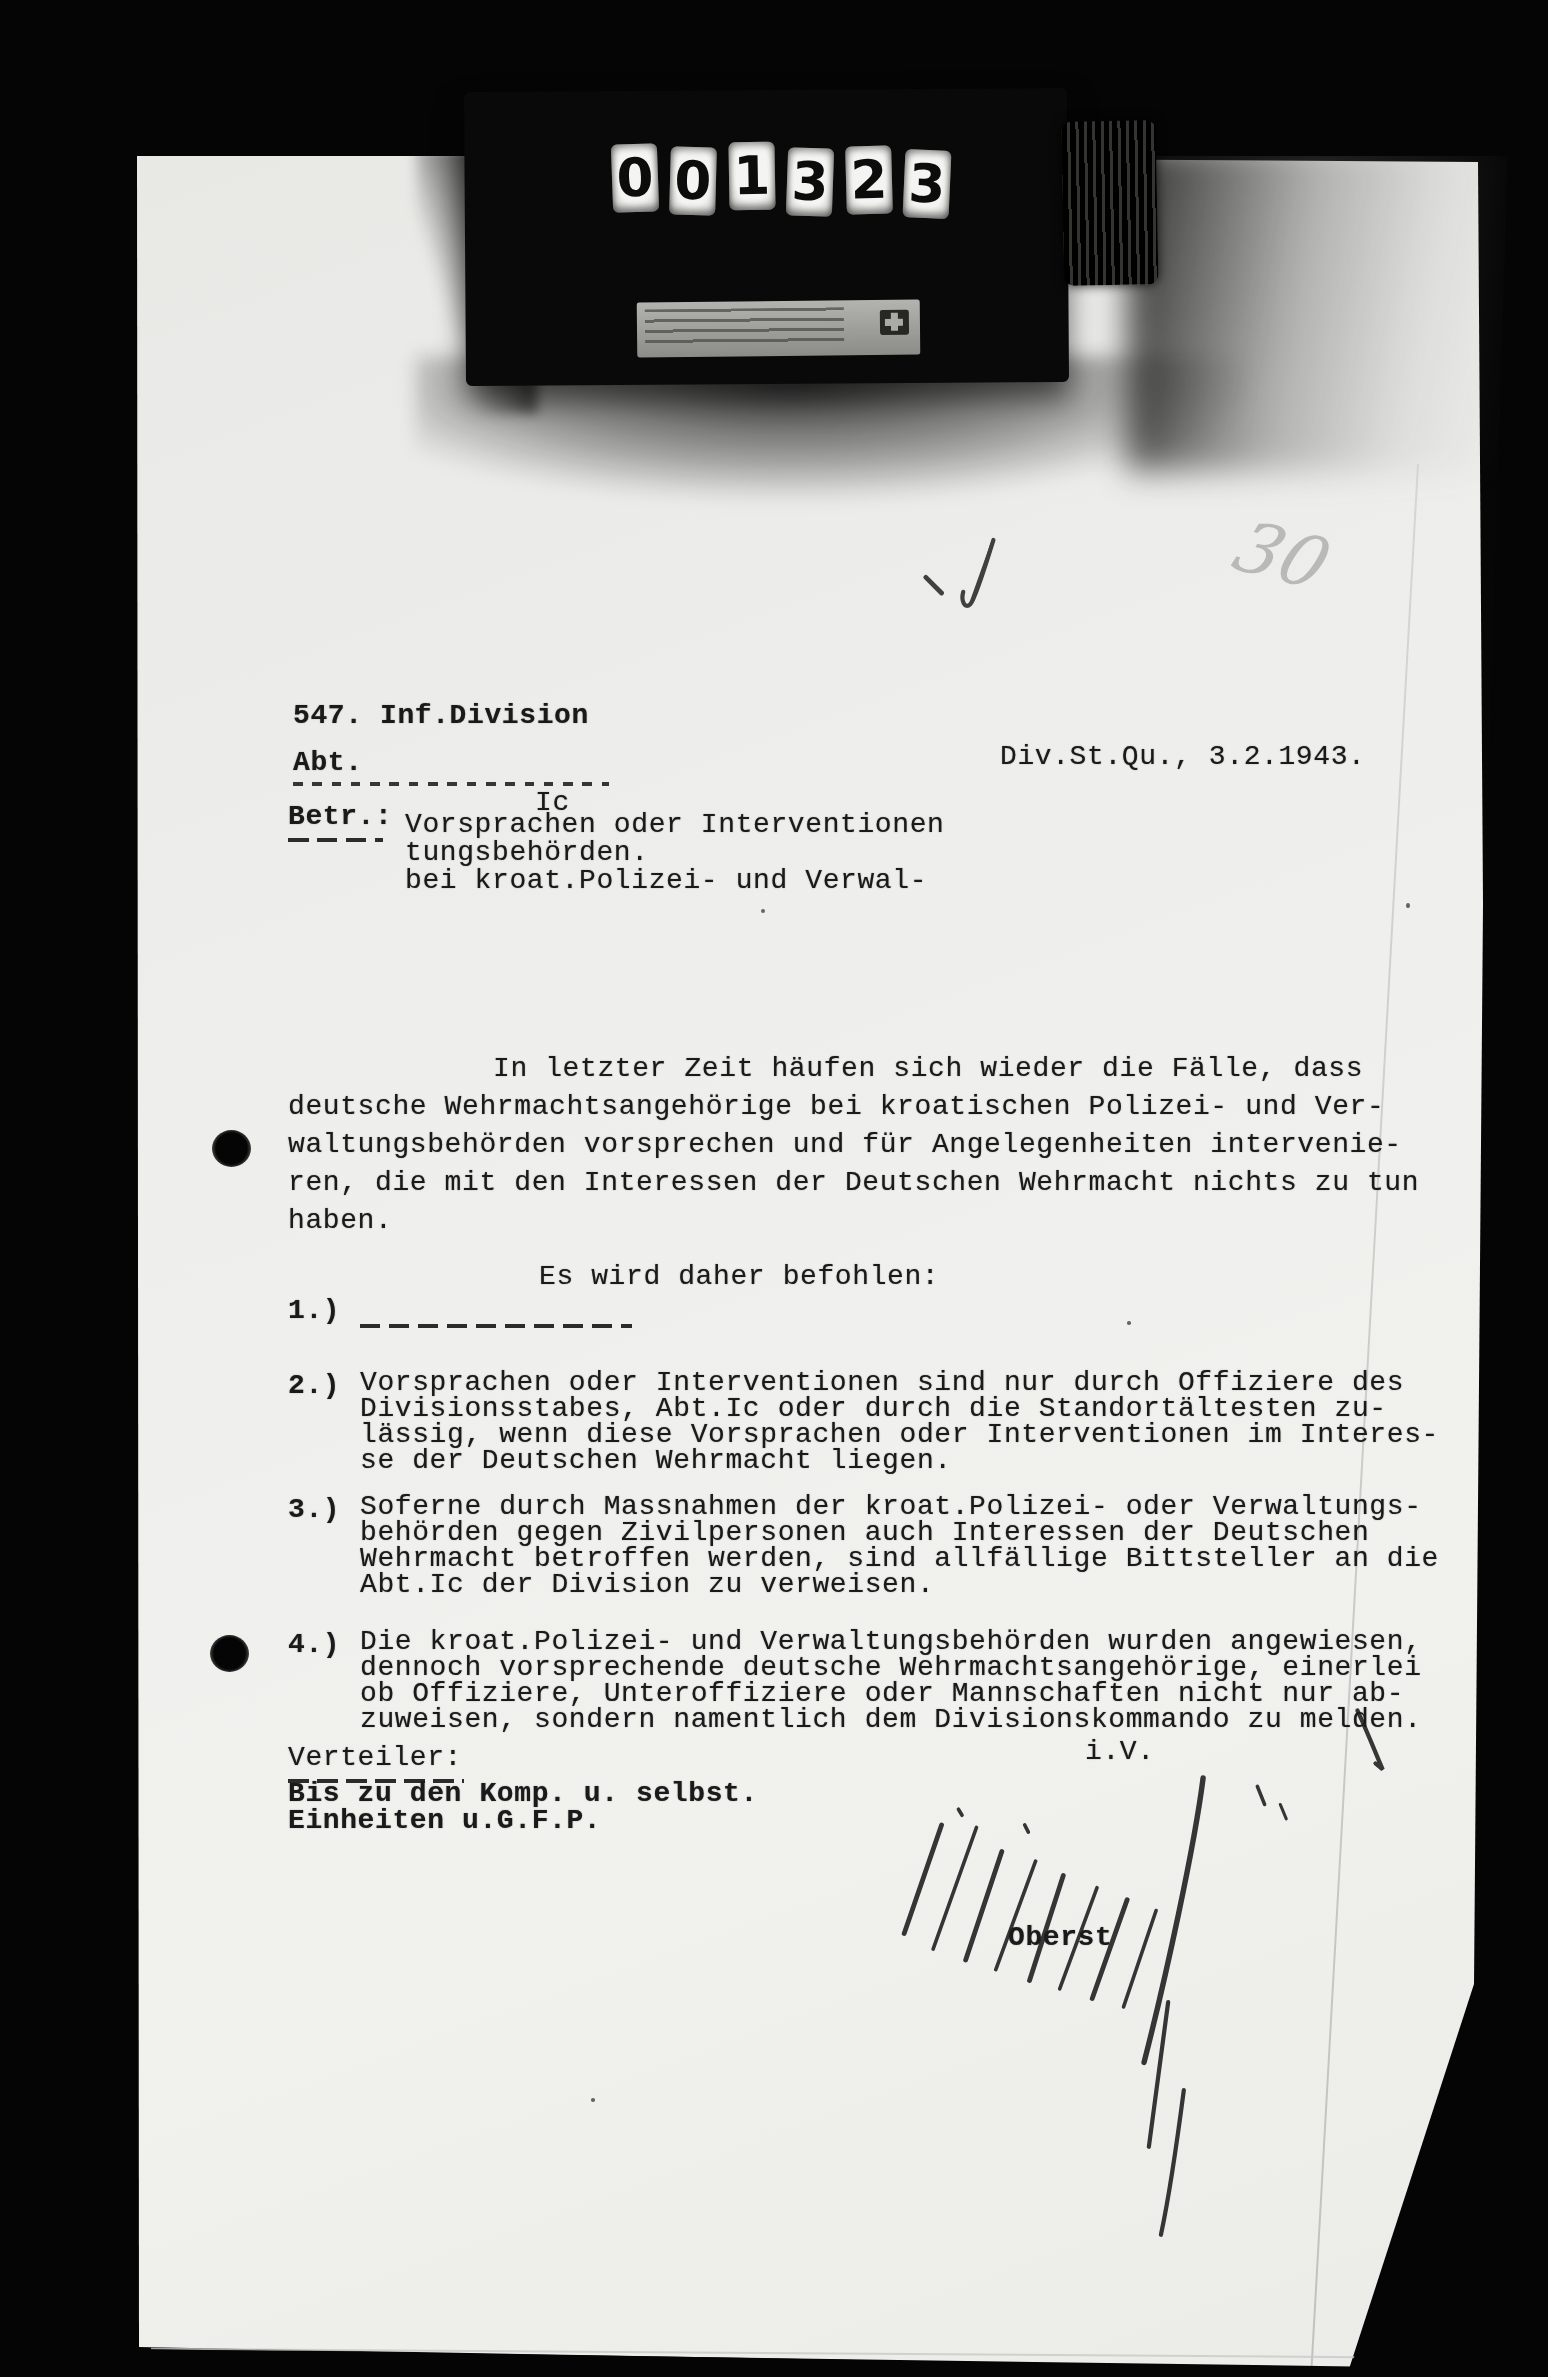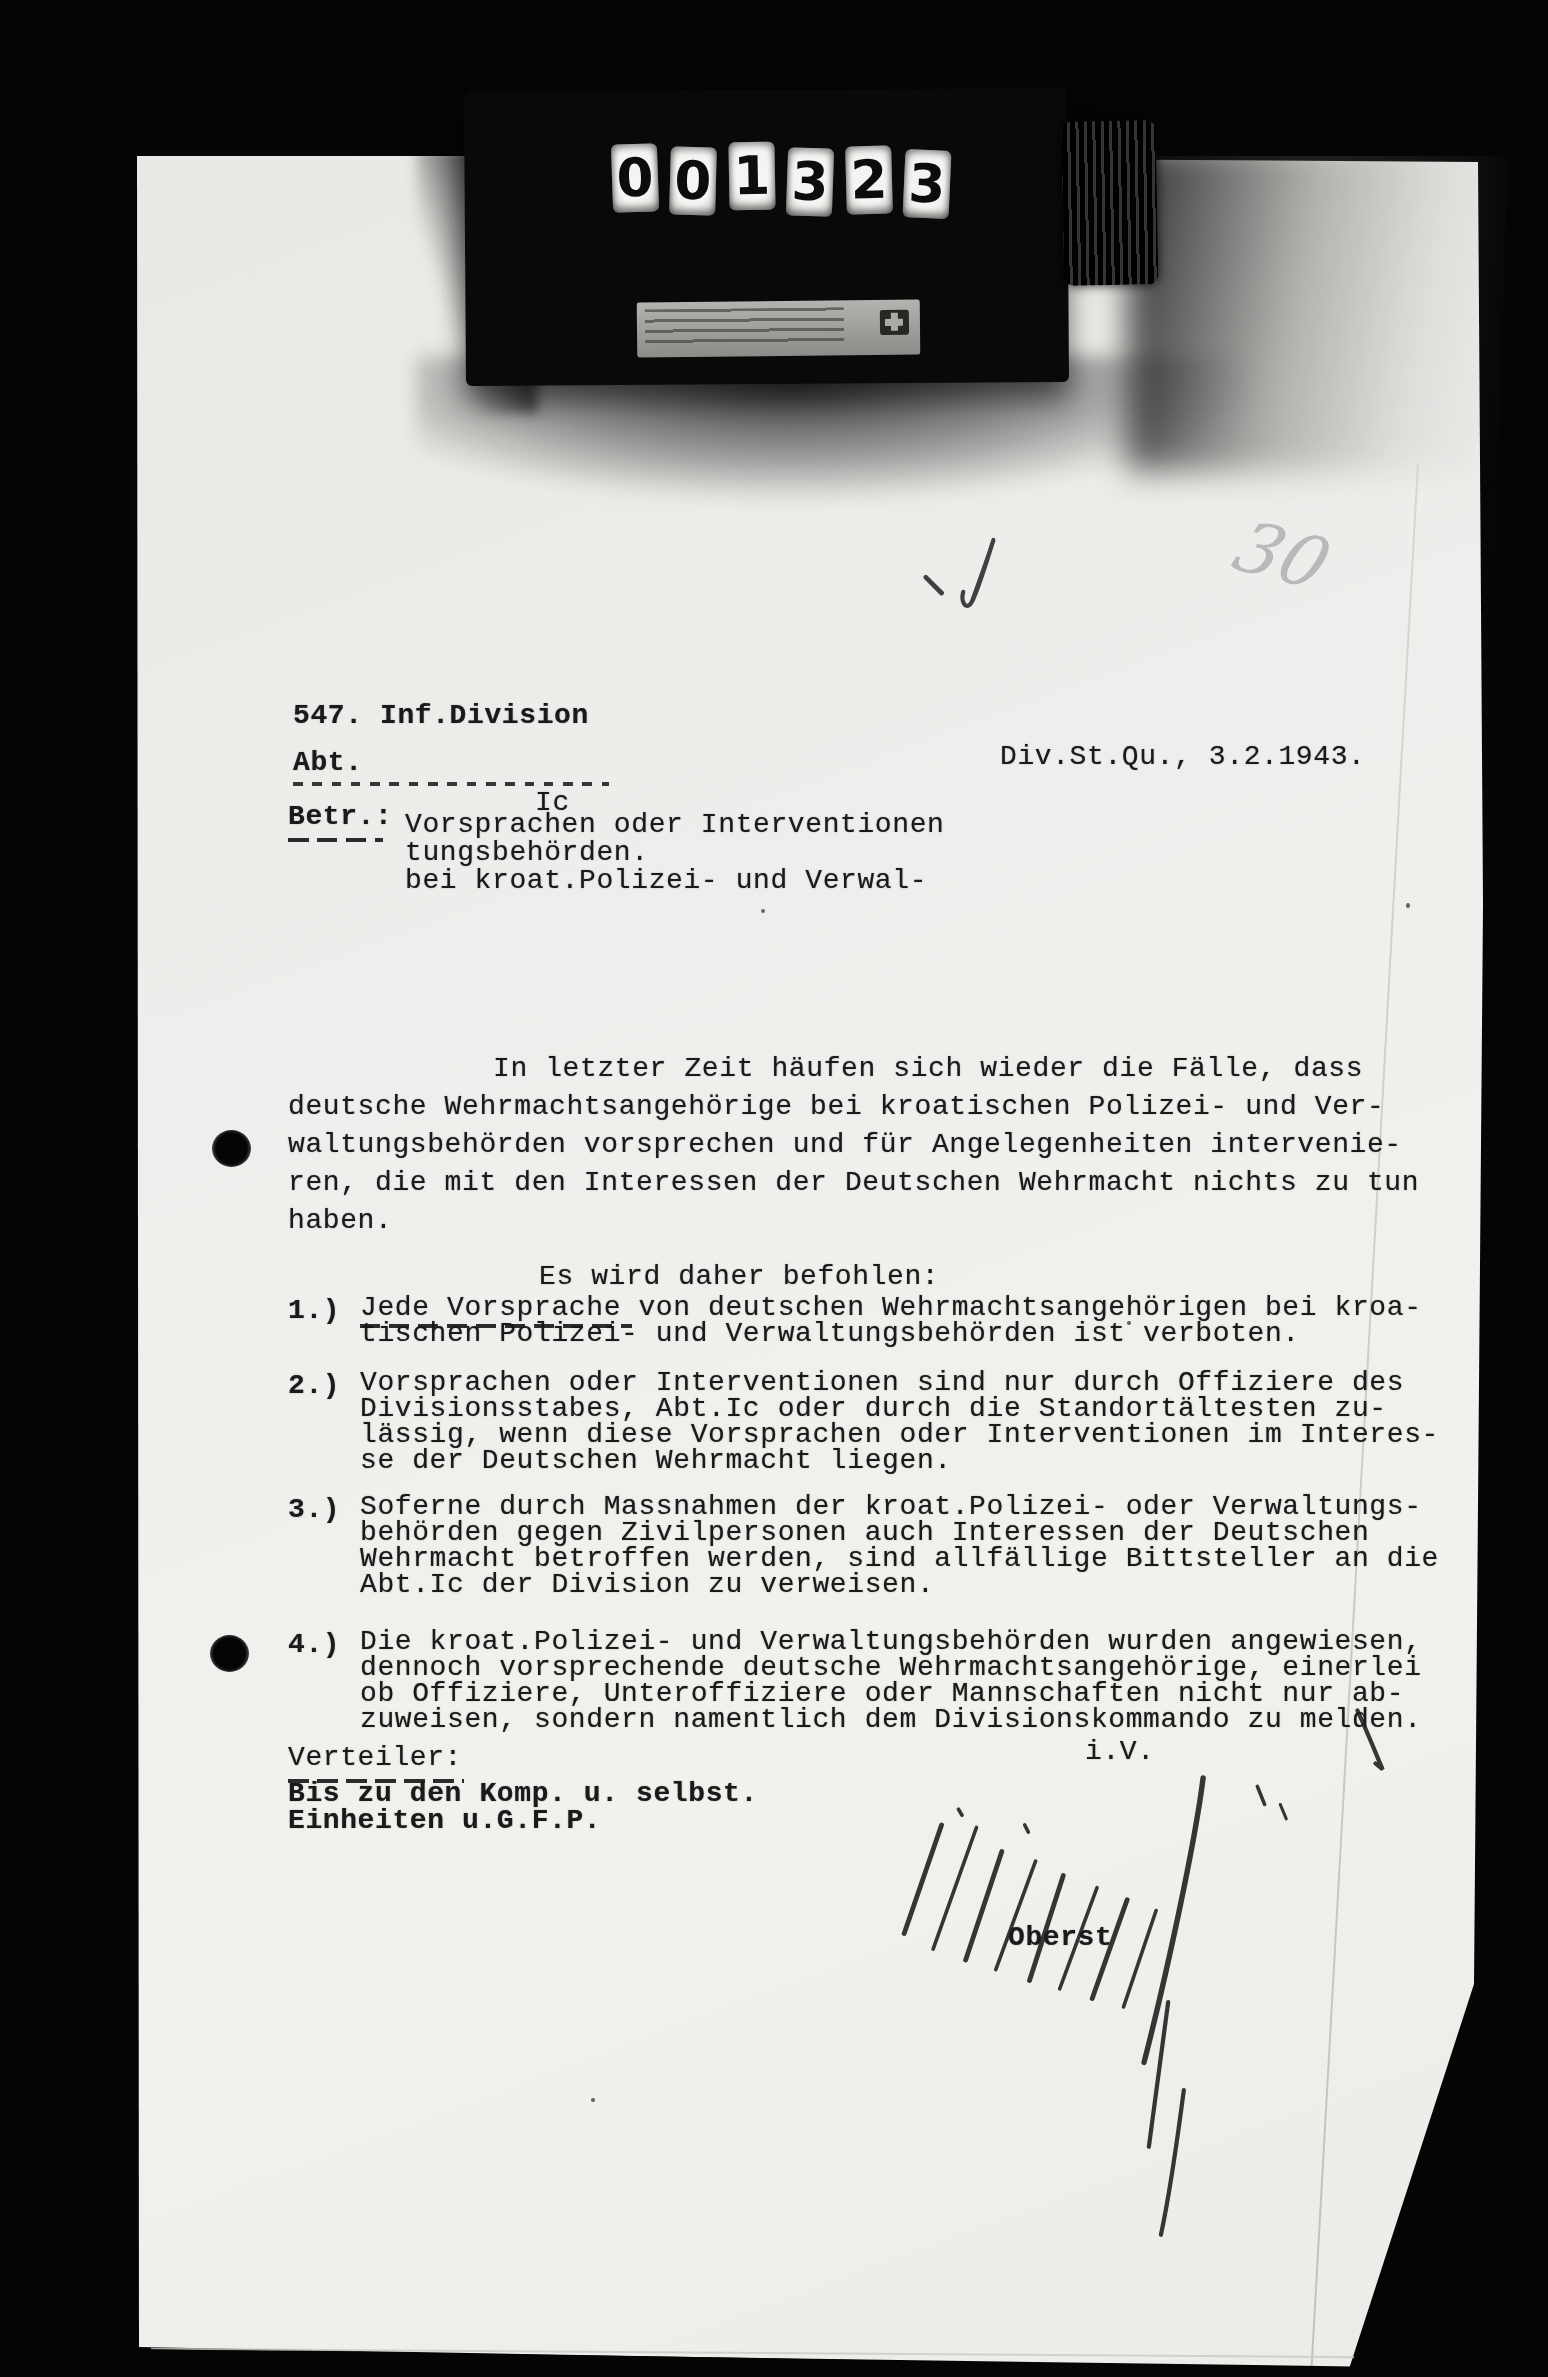--- a/index.html
+++ b/index.html
@@ -156,21 +156,20 @@
 
   <div class="tw bold" style="left:288px; top:801px;">Betr.:</div>
   <div class="dashline" style="left:288px; top:838px; width:95px;"></div>
   <div class="tw lines46" style="left:405px; top:801px;"><div>Vorsprachen oder Interventionen</div><div>tungsbehörden.</div><div>bei kroat.Polizei- und Verwal-</div></div>
 
   <div class="tw intro" style="left:288px; top:1050px;"><div>In letzter Zeit häufen sich wieder die Fälle, dass</div><div>deutsche Wehrmachtsangehörige bei kroatischen Polizei- und Ver-</div><div>waltungsbehörden vorsprechen und für Angelegenheiten intervenie-</div><div>ren, die mit den Interessen der Deutschen Wehrmacht nichts zu tun</div><div>haben.</div></div>
 
   <div class="tw" style="left:539px; top:1261px;">Es wird daher befohlen:</div>
 
   <div class="tw bold" style="left:288px; top:1295px;">1.)</div>
-  <div class="tw lines43" style="left:360px; top:1295px;"><div>Jede Vorsprache von deutschen Wehrmachtsangehörigen bei kroa-</div><div>tischen Polizei- und Verwaltungsbehörden ist verboten.</div></div>
   <div class="dashline" style="left:360px; top:1324px; width:272px;"></div>
 
   <div class="tw bold" style="left:288px; top:1370px;">2.)</div>
   <div class="tw lines43" style="left:360px; top:1370px;"><div>Vorsprachen oder Interventionen sind nur durch Offiziere des</div><div>Divisionsstabes, Abt.Ic oder durch die Standortältesten zu-</div><div>lässig, wenn diese Vorsprachen oder Interventionen im Interes-</div><div>se der Deutschen Wehrmacht liegen.</div></div>
 
   <div class="tw bold" style="left:288px; top:1494px;">3.)</div>
   <div class="tw lines43" style="left:360px; top:1494px;"><div>Soferne durch Massnahmen der kroat.Polizei- oder Verwaltungs-</div><div>behörden gegen Zivilpersonen auch Interessen der Deutschen</div><div>Wehrmacht betroffen werden, sind allfällige Bittsteller an die</div><div>Abt.Ic der Division zu verweisen.</div></div>
 
   <div class="tw bold" style="left:288px; top:1629px;">4.)</div>
   <div class="tw lines43" style="left:360px; top:1629px;"><div>Die kroat.Polizei- und Verwaltungsbehörden wurden angewiesen,</div><div>dennoch vorsprechende deutsche Wehrmachtsangehörige, einerlei</div><div>ob Offiziere, Unteroffiziere oder Mannschaften nicht nur ab-</div><div>zuweisen, sondern namentlich dem Divisionskommando zu melden.</div></div>

